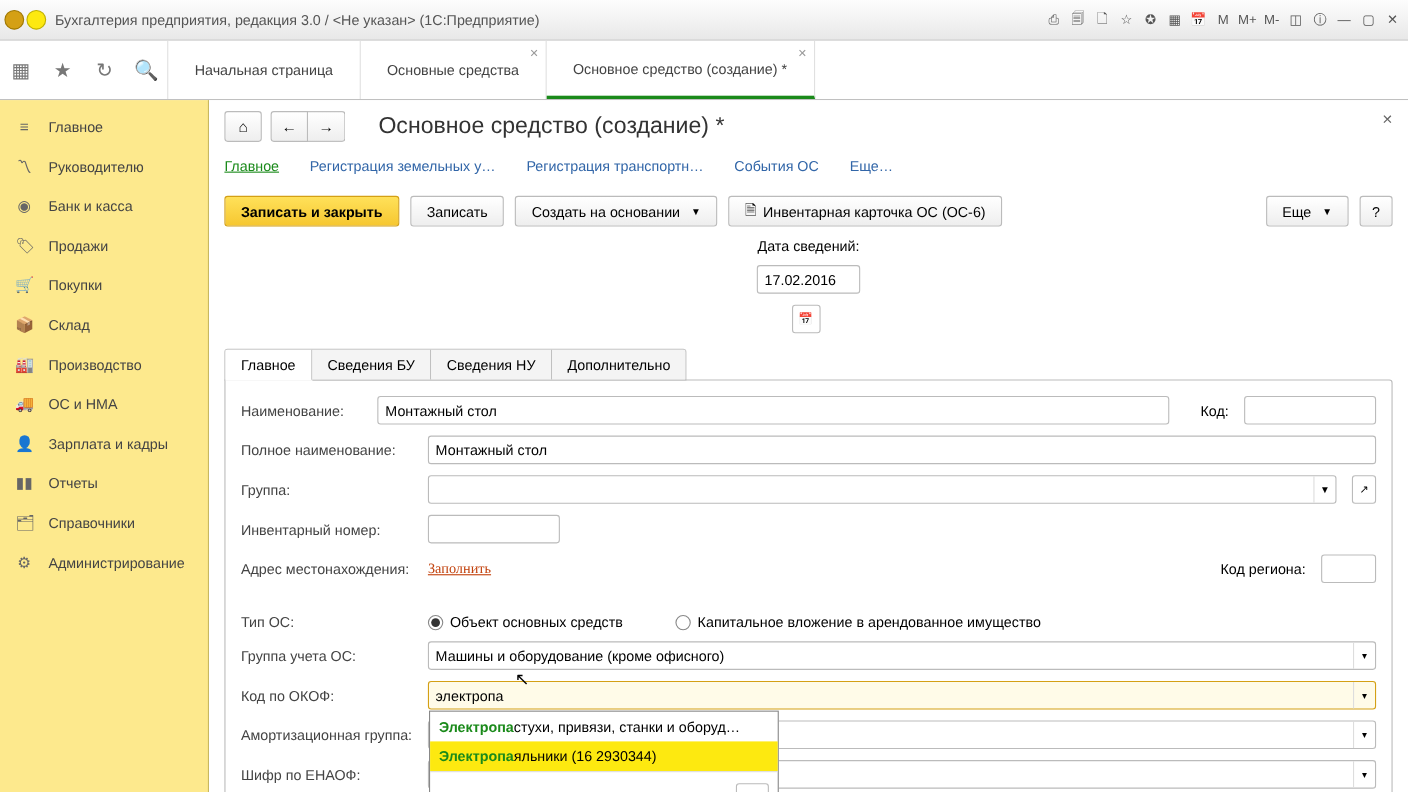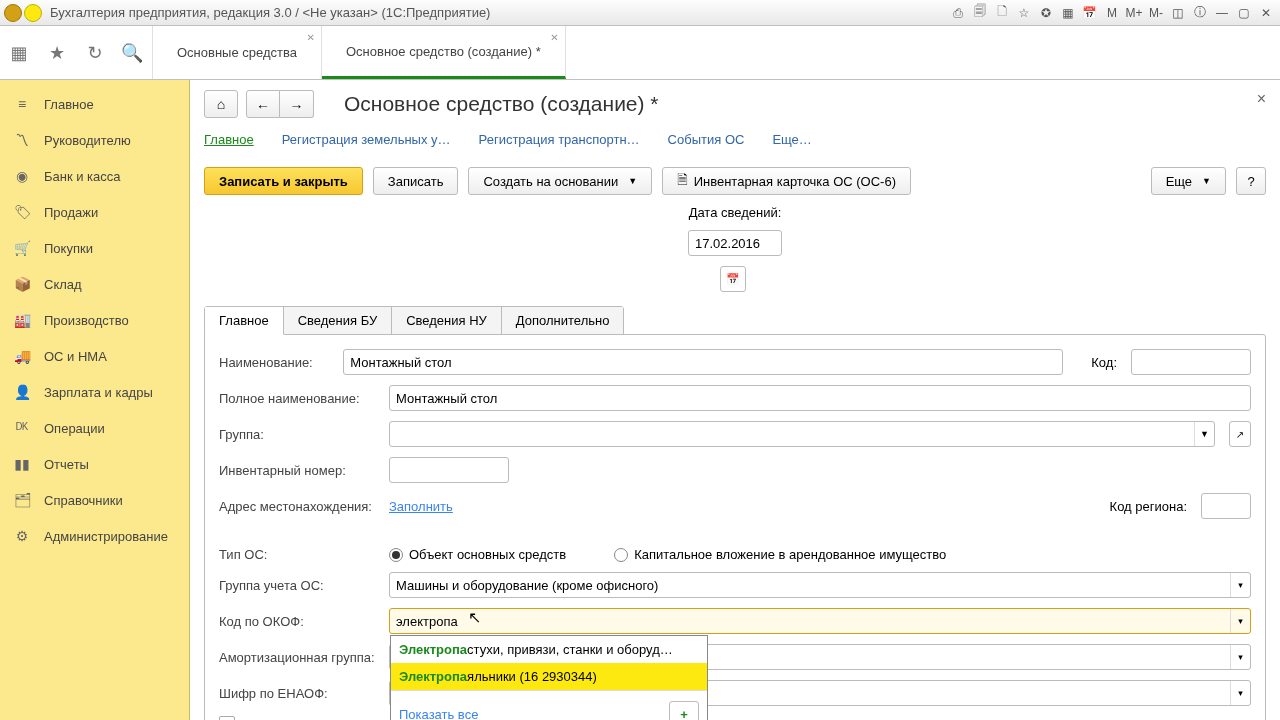--- a/index.html
+++ b/index.html
@@ -1,17 +1,17 @@
 <!DOCTYPE html>
 <html><head>
 <meta charset="utf-8">
 <style>
 * { box-sizing: border-box; margin: 0; padding: 0; font-family: Arial, sans-serif; font-size: 13px; }
 body { background: #f0f0f0; overflow: hidden; }
-.titlebar { height: 26px; background: linear-gradient(#fdfdfd, #e8e8e8); border-bottom: 1px solid #c0c0c0; display: flex; align-items: center; padding: 0 4px; justify-content: space-between; }
+.titlebar { height: 37px; background: linear-gradient(#fdfdfd, #e8e8e8); border-bottom: 1px solid #c0c0c0; display: flex; align-items: center; padding: 0 4px; justify-content: space-between; }
 .titlebar .app-icon { width: 18px; height: 18px; background: #d4a015; border-radius: 50%; border: 1px solid #a07800; margin-right: 2px;}
 .titlebar .dd-icon { width: 18px; height: 18px; background: #fde910; border-radius: 50%; border: 1px solid #c0b000; margin-right: 8px;}
 .titlebar .title { color: #555; flex: 1; }
 .titlebar .win-btns { display: flex; gap: 2px; }
 .titlebar .wbtn { width: 20px; height: 18px; display: flex; align-items: center; justify-content: center; color: #555; cursor: pointer; font-size: 12px; }
 .tabbar { height: 54px; background: #fff; border-bottom: 1px solid #c0c0c0; display: flex; align-items: stretch; }
 .tabbar .iconbtns { display: flex; align-items: center; border-right: 1px solid #e0e0e0; }
 .tabbar .ibtn { width: 38px; height: 54px; display: flex; align-items: center; justify-content: center; color: #777; cursor: pointer; font-size: 18px; }
 .tabbar .tab { padding: 0 24px; display: flex; align-items: center; border-right: 1px solid #e0e0e0; color: #444; cursor: pointer; position: relative; }
 .tabbar .tab.active { border-bottom: 3px solid #1a8a1a; }
@@ -43,21 +43,21 @@
 .cal-btn { width: 26px; height: 26px; border: 1px solid #bbb; border-radius: 3px; display: flex; align-items: center; justify-content: center; cursor: pointer; background: #fff; font-size: 11px; margin-left: -4px; }
 .tabstrip { display: flex; border: 1px solid #bbb; border-radius: 3px 3px 0 0; width: fit-content; margin-bottom: -1px; position: relative; z-index: 2; }
 .tabstrip .ts { padding: 6px 14px; border-right: 1px solid #bbb; cursor: pointer; background: #f4f4f4; }
 .tabstrip .ts:last-child { border-right: none; }
 .tabstrip .ts.active { background: #fff; border-bottom: 1px solid #fff; margin-bottom: -1px; }
 .form-panel { border: 1px solid #bbb; border-radius: 0 3px 3px 3px; padding: 14px; display: flex; flex-direction: column; gap: 10px; }
 .frow { display: flex; align-items: center; gap: 14px; }
 .flabel { width: 156px; color: #444; }
 .finput { flex: 1; height: 26px; border: 1px solid #bbb; border-radius: 3px; padding: 0 6px; }
 .finput-sm { width: 120px; height: 26px; border: 1px solid #bbb; border-radius: 3px; padding: 0 6px; }
-.link { color: #3b82f6; text-decoration: underline; cursor: pointer; }
+.link { color: #c2410c; text-decoration: underline; cursor: pointer; font-family: Liberation Serif, serif; }
 .radio { display: flex; align-items: center; gap: 6px; }
 .radio .rb { width: 14px; height: 14px; border: 1px solid #888; border-radius: 50%; display: flex; align-items: center; justify-content: center; }
 .radio .rb.checked::after { content: ''; width: 8px; height: 8px; background: #333; border-radius: 50%; }
 .select { flex: 1; height: 26px; border: 1px solid #bbb; border-radius: 3px; padding: 0 6px; display: flex; align-items: center; position: relative; }
 .select .dd-arrow { position: absolute; right: 0; top: 0; width: 20px; height: 100%; border-left: 1px solid #ddd; display: flex; align-items: center; justify-content: center; font-size: 9px; }
 .select.highlight { border-color: #d4a015; background: #fffbe8; }
 .dropdown-popup { position: absolute; top: 26px; left: 0; width: 318px; background: #fff; border: 1px solid #888; z-index: 10; }
 .dropdown-popup .dditem { padding: 6px 8px; cursor: pointer; white-space: nowrap; overflow: hidden; text-overflow: ellipsis; }
 .dropdown-popup .dditem.hl { background: #fde910; }
 .dropdown-popup .dditem .match { color: #1a8a1a; font-weight: bold; }
@@ -94,20 +94,23 @@
 </div>
 
 <div class="tabbar">
   <div class="iconbtns">
     <div class="ibtn">▦</div>
     <div class="ibtn">★</div>
     <div class="ibtn">↻</div>
     <div class="ibtn">🔍</div>
   </div>
   <div class="tab">
+      <span>Начальная страница</span>
+    </div>
+  <div class="tab">
       <span>Основные средства</span>
       <span class="close">✕</span>
     </div>
   <div class="tab active">
       <span>Основное средство (создание) *</span>
       <span class="close">✕</span>
     </div>
 </div>
 
 <div class="main">
@@ -140,24 +143,20 @@
         <span class="sicon">🏭</span>
         <span>Производство</span>
       </div>
     <div class="sitem">
         <span class="sicon">🚚</span>
         <span>ОС и НМА</span>
       </div>
     <div class="sitem">
         <span class="sicon">👤</span>
         <span>Зарплата и кадры</span>
-      </div>
-    <div class="sitem">
-        <span class="sicon">ᴰᴷ</span>
-        <span>Операции</span>
       </div>
     <div class="sitem">
         <span class="sicon">▮▮</span>
         <span>Отчеты</span>
       </div>
     <div class="sitem">
         <span class="sicon">🗂</span>
         <span>Справочники</span>
       </div>
     <div class="sitem">

